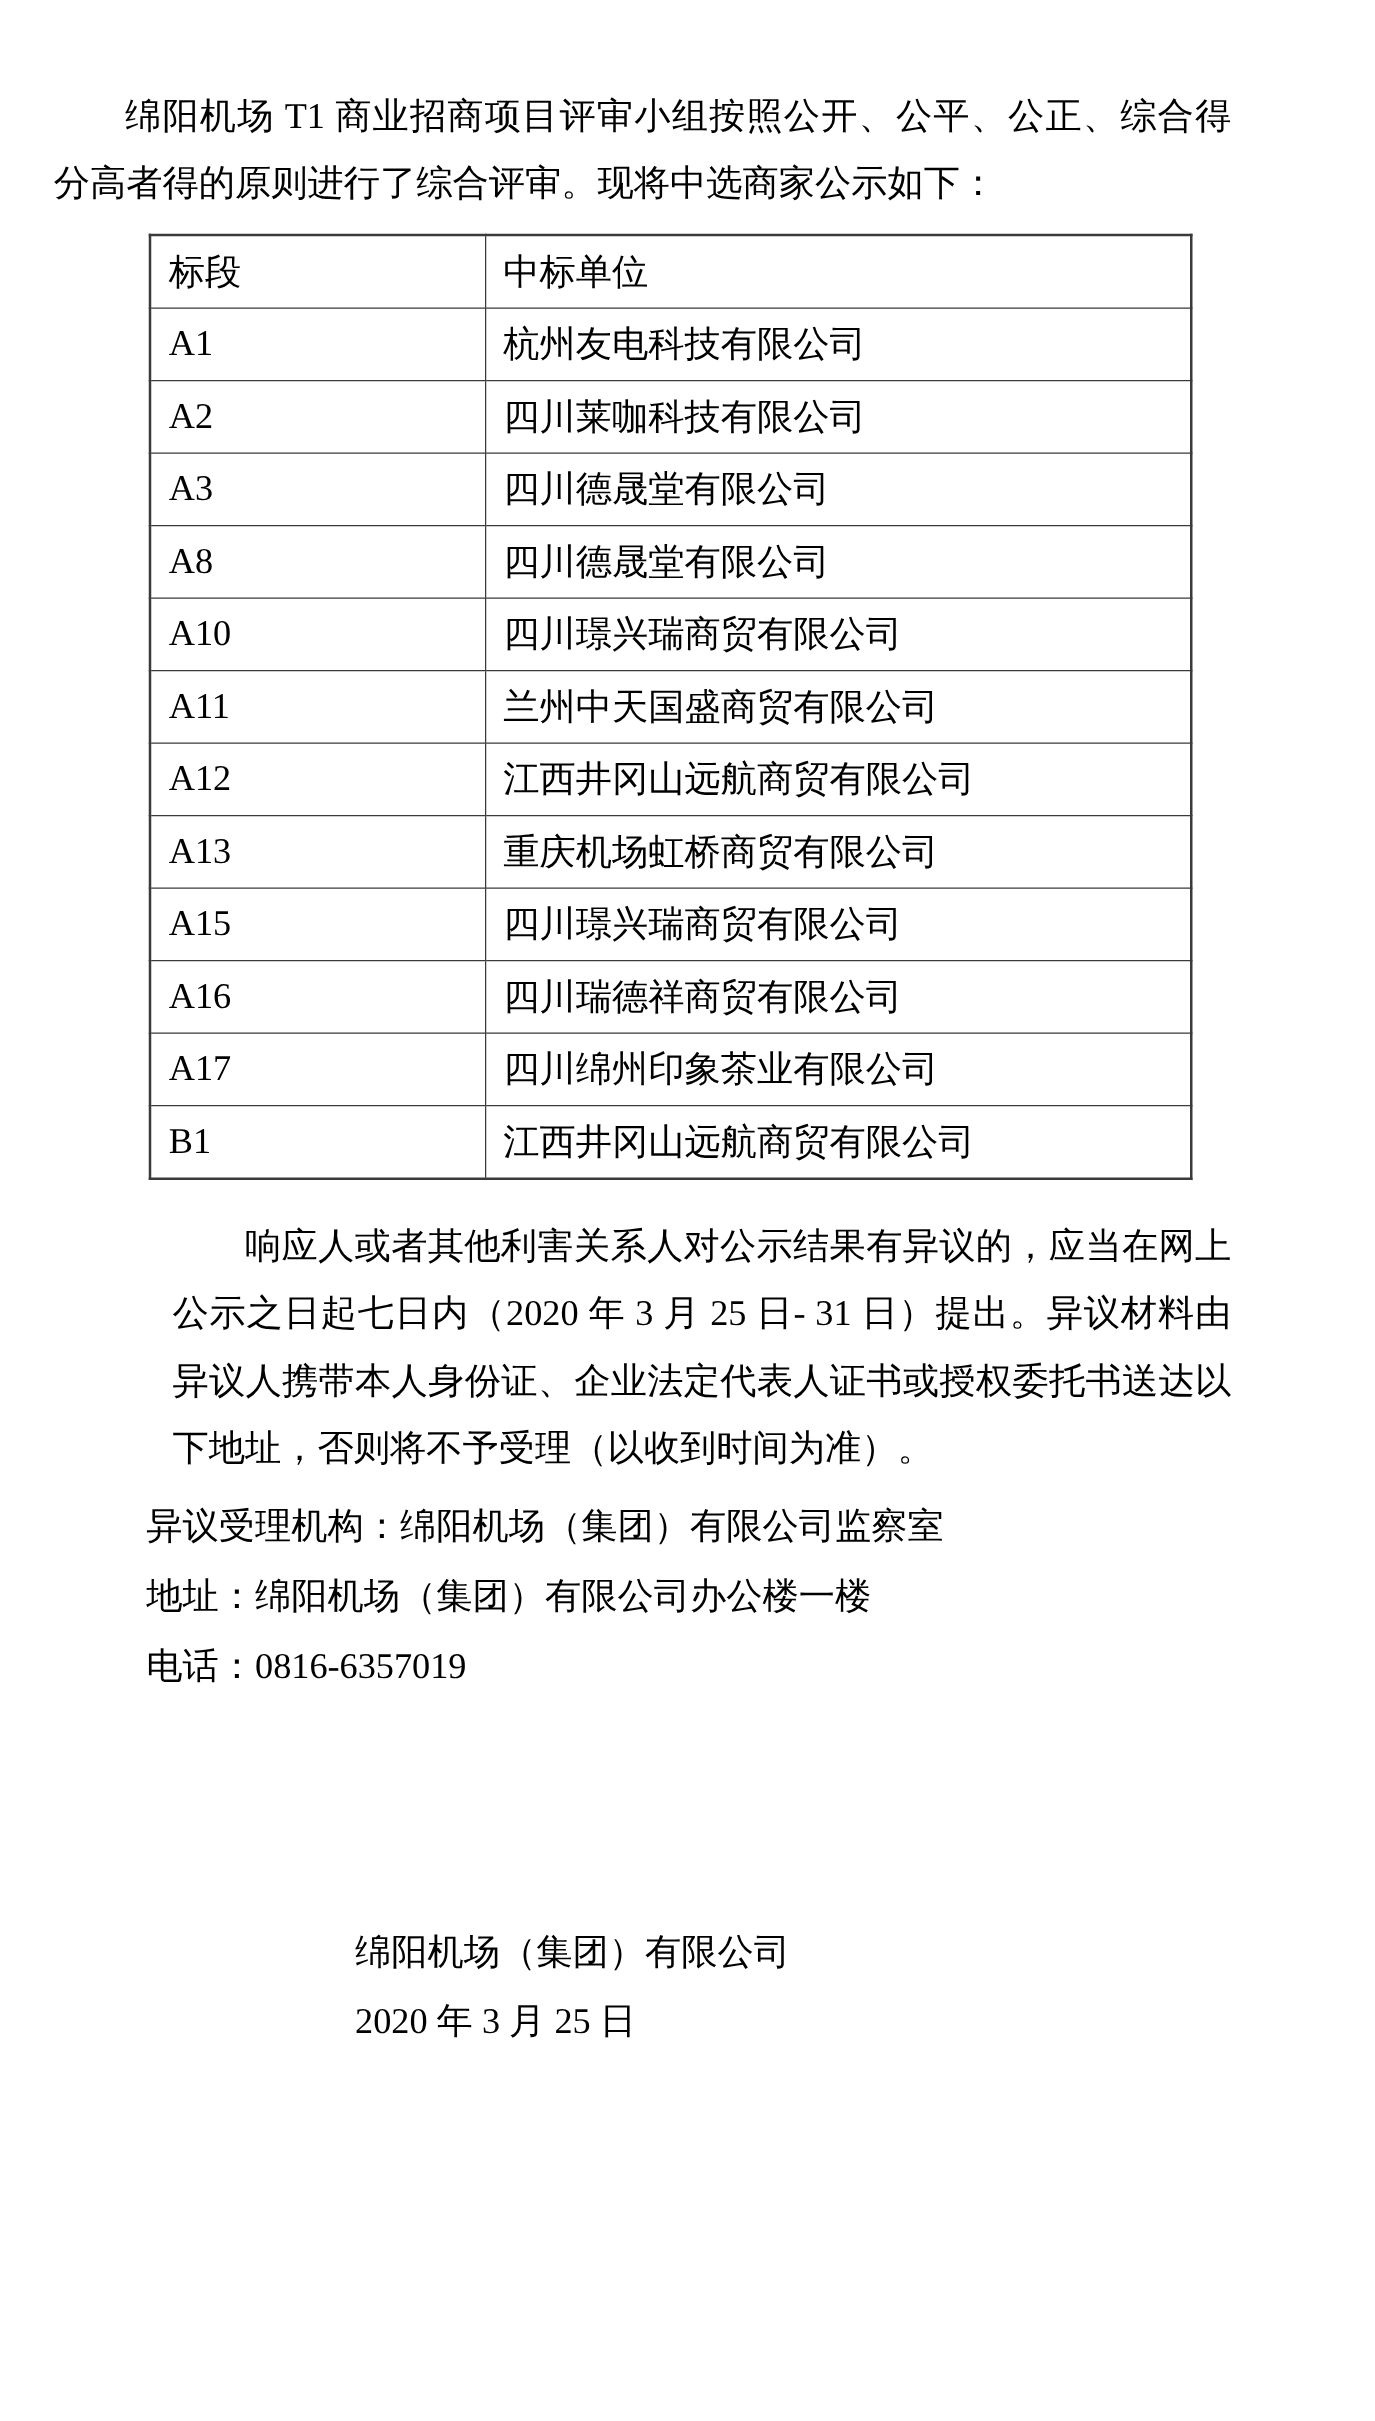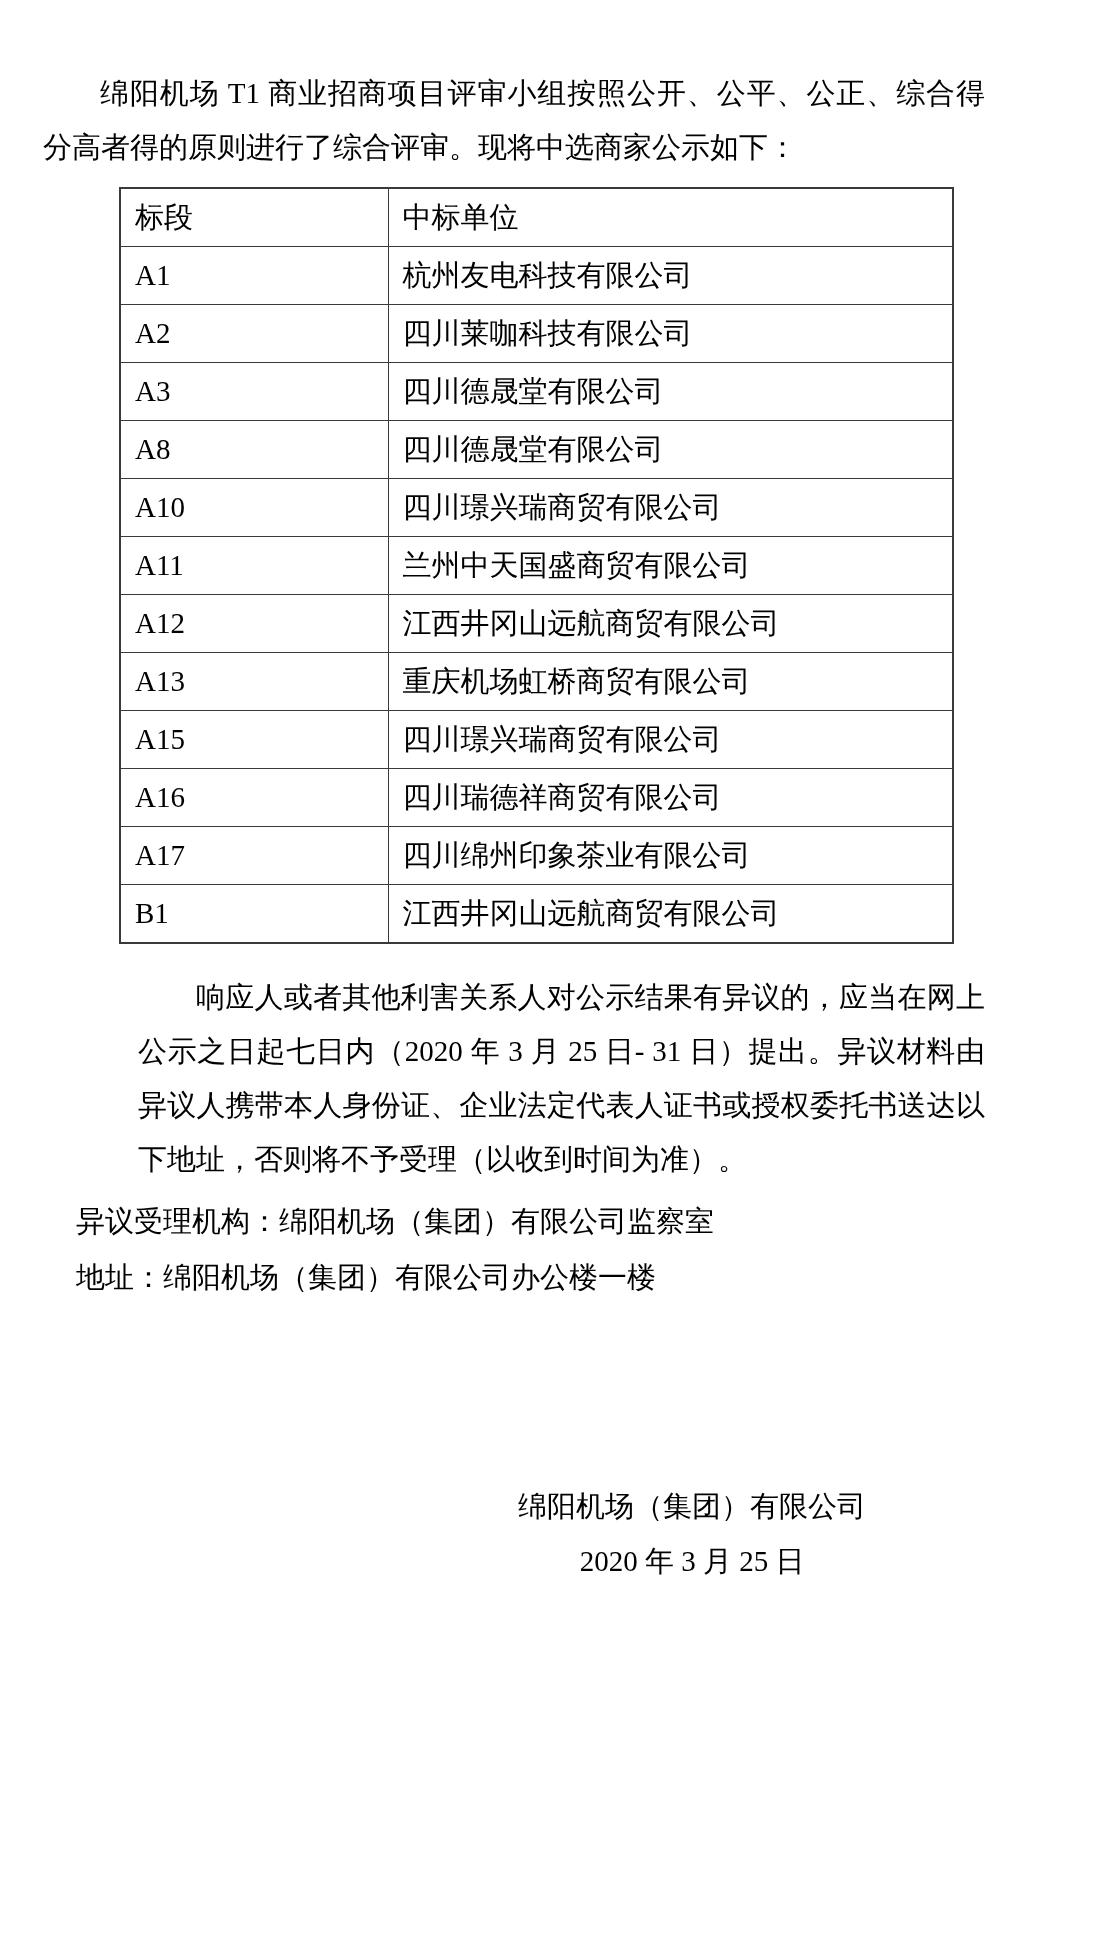--- a/index.html
+++ b/index.html
@@ -48,28 +48,28 @@
     font-size: 29px;
     line-height: 54px;
     text-indent: 58px;
     text-align: justify;
   }
   .contact-block {
     margin: 7px 115px 0 0;
   }
   .contact-line {
     margin: 0;
-    padding-left: 76px;
+    padding-left: 117px;
     font-size: 29px;
     line-height: 56px;
   }
   .signature {
     margin-top: 174px;
     padding-left: 284px;
-    text-align: center;
+    text-align: left;
   }
   .signature p {
     margin: 0;
     font-size: 29px;
     line-height: 55px;
   }
 </style>
 </head>
 <body>
 
@@ -136,18 +136,19 @@
         <td>江西井冈山远航商贸有限公司</td>
       </tr>
     </tbody>
 </table>
 
 <p class="para2">响应人或者其他利害关系人对公示结果有异议的，应当在网上公示之日起七日内（2020 年 3 月 25 日- 31 日）提出。异议材料由异议人携带本人身份证、企业法定代表人证书或授权委托书送达以下地址，否则将不予受理（以收到时间为准）。</p>
 
 <div class="contact-block">
   <p class="contact-line">异议受理机构：绵阳机场（集团）有限公司监察室</p>
   <p class="contact-line">地址：绵阳机场（集团）有限公司办公楼一楼</p>
+  <p class="contact-line">电话：0816-6357019</p>
 </div>
 
 <div class="signature">
   <p>绵阳机场（集团）有限公司</p>
   <p>2020 年 3 月 25 日</p>
 </div>
 
 </body></html>

